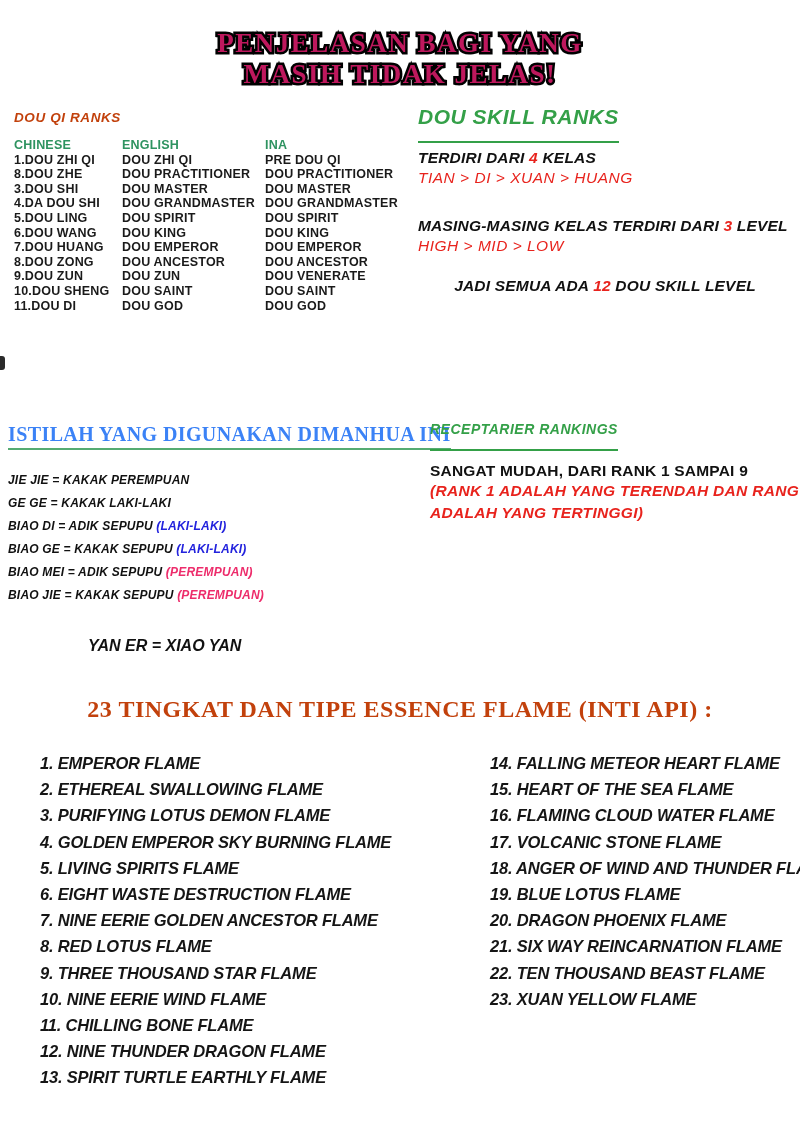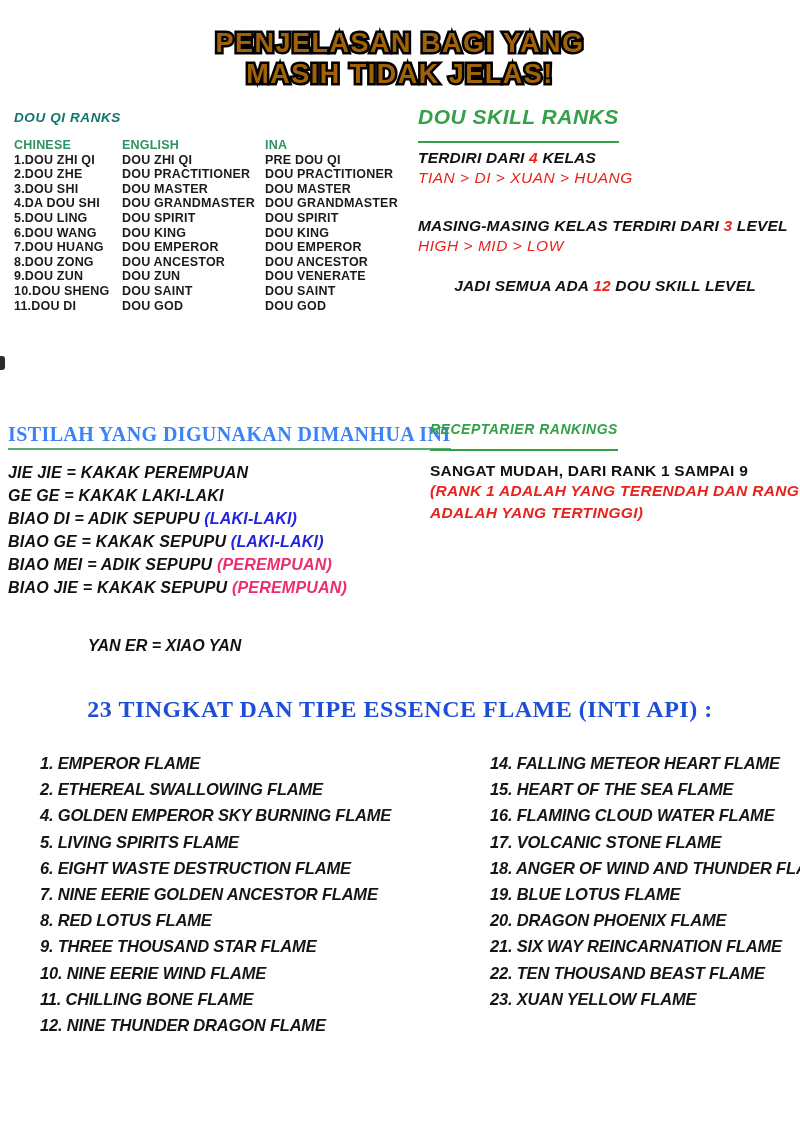--- a/index.html
+++ b/index.html
@@ -3,28 +3,28 @@
 <meta charset="utf-8">
 <style>
   html,body{margin:0;padding:0;}
   body{
     width:800px;height:1135px;position:relative;background:#ffffff;
     font-family:"Liberation Sans",sans-serif;overflow:hidden;color:#111;
   }
   
   #main-title{
     position:absolute;top:28px;left:0;width:100%;text-align:center;
-    font-family:Liberation Sans, sans-serif;font-weight:800;
+    font-family:Liberation Serif, serif;font-weight:800;
     font-size:27px;line-height:31px;letter-spacing:1.5px;
-    color:#a16207;-webkit-text-stroke:5px #000;paint-order:stroke fill;
+    color:#be185d;-webkit-text-stroke:5px #000;paint-order:stroke fill;
   }
   
   #dou-qi{position:absolute;left:14px;top:110px;}
   .dq-heading{
-    color:#0f766e;font-style:italic;font-weight:bold;font-size:13.5px;
+    color:#c2410c;font-style:italic;font-weight:bold;font-size:13.5px;
     letter-spacing:.6px;
   }
   .dq-table{
     margin-top:13px;display:grid;grid-template-columns:108px 143px 130px;
     font-size:12.5px;font-weight:bold;line-height:14.6px;letter-spacing:.2px;
     white-space:nowrap;
   }
   .dq-header{color:#2e9360;}
   .dq-cell{color:#1a1a1a;}
   
@@ -40,33 +40,33 @@
   .mt6{margin-top:6px;} .mt2{margin-top:2px;} .mt30{margin-top:30px;} .mt22{margin-top:22px;text-align:center;}
   .pl4{padding-left:4px;}
   
   #edge-artifact{position:absolute;left:0;top:356px;width:5px;height:14px;background:#2b2b2b;border-radius:0 3px 3px 0;}
   
   #istilah{position:absolute;left:8px;top:423px;}
   .ist-heading{
     font-family:"Liberation Serif",serif;color:#3b82f6;font-size:20px;font-weight:600;
     letter-spacing:.4px;display:inline-block;border-bottom:2px solid #55ab72;padding-bottom:2px;
   }
-  .ist-list{margin-top:11px;font-weight:bold;font-style:italic;font-size:16px;line-height:23px;letter-spacing:.2px;white-space:nowrap;}
+  .ist-list{margin-top:19px;font-weight:bold;font-style:italic;font-size:12px;line-height:23px;letter-spacing:.2px;white-space:nowrap;}
   
   #receptarier{position:absolute;left:430px;top:420px;width:345px;}
   #receptarier .green-underlined{font-size:14px;}
   .rec-black{margin-top:11px;font-weight:bold;font-size:15.5px;letter-spacing:.2px;color:#111;white-space:nowrap;}
   .rec-red{color:#e8231d;font-weight:bold;font-style:italic;font-size:15.5px;line-height:22px;letter-spacing:.3px;white-space:nowrap;}
   
   #yan-er{position:absolute;left:88px;top:637px;font-weight:bold;font-style:italic;font-size:16px;color:#111;}
   
   #flame-title{
     position:absolute;top:696px;left:0;width:100%;text-align:center;
     font-family:"Liberation Serif",serif;font-weight:bold;font-size:24px;
-    color:#1d4ed8;letter-spacing:.5px;
+    color:#c2410c;letter-spacing:.5px;
   }
   .flame-col{position:absolute;top:750px;font-weight:bold;font-style:italic;
     font-size:16.5px;line-height:26.2px;letter-spacing:-.2px;color:#151515;white-space:nowrap;}
   #flames-left{left:40px;}
   #flames-right{left:490px;}
 </style>
 </head>
 <body>
 
 <div id="main-title">
@@ -77,21 +77,21 @@
 <div id="dou-qi">
   <div class="dq-heading">DOU QI RANKS</div>
   <div class="dq-table">
     <div class="dq-header">CHINESE</div>
     <div class="dq-header">ENGLISH</div>
     <div class="dq-header">INA</div>
 
   <div class="dq-cell">1.DOU ZHI QI</div>
       <div class="dq-cell">DOU ZHI QI</div>
       <div class="dq-cell">PRE DOU QI</div>
-      <div class="dq-cell">2.DOU ZHE</div>
+      <div class="dq-cell">8.DOU ZHE</div>
       <div class="dq-cell">DOU PRACTITIONER</div>
       <div class="dq-cell">DOU PRACTITIONER</div>
       <div class="dq-cell">3.DOU SHI</div>
       <div class="dq-cell">DOU MASTER</div>
       <div class="dq-cell">DOU MASTER</div>
       <div class="dq-cell">4.DA DOU SHI</div>
       <div class="dq-cell">DOU GRANDMASTER</div>
       <div class="dq-cell">DOU GRANDMASTER</div>
       <div class="dq-cell">5.DOU LING</div>
       <div class="dq-cell">DOU SPIRIT</div>
@@ -149,29 +149,31 @@
 </div>
 
 <div id="yan-er">YAN ER = XIAO YAN</div>
 
 <div id="flame-title">23 TINGKAT DAN TIPE ESSENCE FLAME (INTI API) :</div>
 
 <div id="flames-left" class="flame-col">
 
 <div class="flame-item">1. EMPEROR FLAME</div>
     <div class="flame-item">2. ETHEREAL SWALLOWING FLAME</div>
+    <div class="flame-item">3. PURIFYING LOTUS DEMON FLAME</div>
     <div class="flame-item">4. GOLDEN EMPEROR SKY BURNING FLAME</div>
     <div class="flame-item">5. LIVING SPIRITS FLAME</div>
     <div class="flame-item">6. EIGHT WASTE DESTRUCTION FLAME</div>
     <div class="flame-item">7. NINE EERIE GOLDEN ANCESTOR FLAME</div>
     <div class="flame-item">8. RED LOTUS FLAME</div>
     <div class="flame-item">9. THREE THOUSAND STAR FLAME</div>
     <div class="flame-item">10. NINE EERIE WIND FLAME</div>
     <div class="flame-item">11. CHILLING BONE FLAME</div>
     <div class="flame-item">12. NINE THUNDER DRAGON FLAME</div>
+    <div class="flame-item">13. SPIRIT TURTLE EARTHLY FLAME</div>
   </div>
 <div id="flames-right" class="flame-col">
 
 <div class="flame-item">14. FALLING METEOR HEART FLAME</div>
     <div class="flame-item">15. HEART OF THE SEA FLAME</div>
     <div class="flame-item">16. FLAMING CLOUD WATER FLAME</div>
     <div class="flame-item">17. VOLCANIC STONE FLAME</div>
     <div class="flame-item">18. ANGER OF WIND AND THUNDER FLAME</div>
     <div class="flame-item">19. BLUE LOTUS FLAME</div>
     <div class="flame-item">20. DRAGON PHOENIX FLAME</div>

